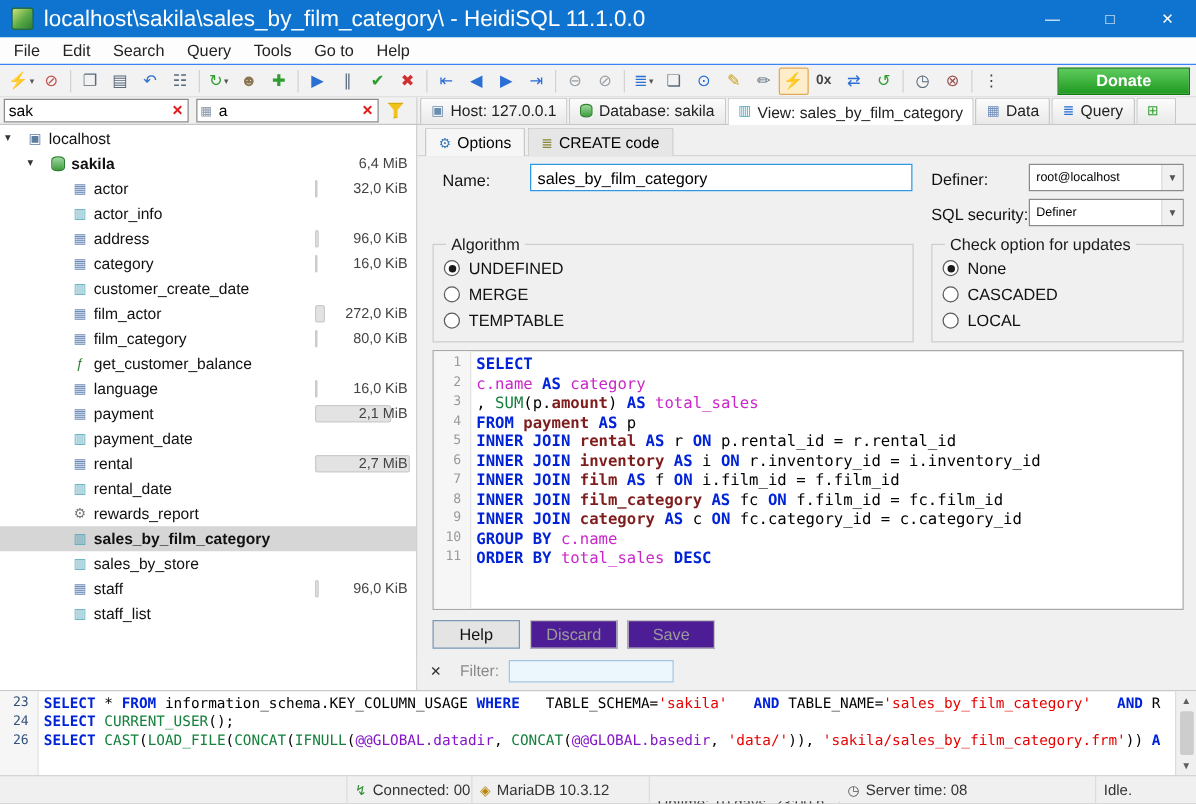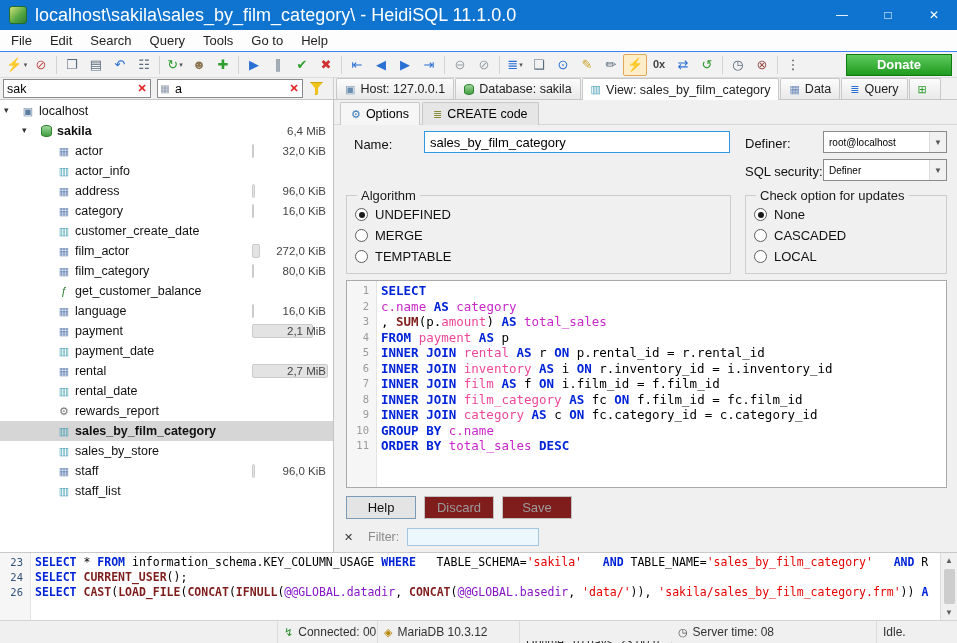--- a/index.html
+++ b/index.html
@@ -90,30 +90,30 @@
   .radio.on::after { content:""; width:6px; height:6px; border-radius:50%; background:#1a1a1a; }
   .radio-label { font-size:13px; color:#111; }
   .sqleditor { position:absolute; left:12px; top:180px; width:601px; height:208px; border:1px solid #a9a9a9; background:#fff; overflow:hidden; }
   .codebox { position:absolute; inset:0; font-family:"DejaVu Sans Mono","Liberation Mono",monospace;
     font-size:12.5px; line-height:15.5px; padding-top:2px; overflow:hidden; }
   .codebox::before { content:""; position:absolute; left:0; top:0; bottom:0; width:29px; background:#f6f6f6; border-right:1px solid #e3e3e3; }
   .cl { display:flex; position:relative; }
   .gut { width:29px; flex:0 0 29px; text-align:right; padding-right:7px; color:#9a9a9a; font-size:10.5px; }
   .cb { white-space:pre; padding-left:5px; }
   .tk-kw { color:#0023d8; font-weight:bold; }
-  .tk-fn { color:#7f1d1d; font-weight:bold; }
-  .tk-tbl { color:#ec4899; font-weight:normal; }
+  .tk-fn { color:#15803d; font-weight:normal; }
+  .tk-tbl { color:#7f1d1d; font-weight:bold; }
   .tk-col { color:#c927c9; }
   .tk-str { color:#e60000; }
   .tk-var { color:#8515c7; }
   .tk-txt { color:#000; }
   .btnrow { position:absolute; left:12px; top:396px; display:flex; gap:8px; }
   .btn { width:70px; height:23px; font-family:"Liberation Sans",sans-serif; font-size:13px; display:flex; align-items:center;
     justify-content:center; background:#e4e4e4; border:1px solid #7a9ab8; color:#111; }
-  .btn.disabled { border-color:#c2c2c2; background:#7f1d1d; color:#9b9b9b; }
+  .btn.disabled { border-color:#c2c2c2; background:#4c1d95; color:#9b9b9b; }
   .filterbarrow { position:absolute; left:0; right:0; top:424px; height:26px; background:#f0f0f0; display:flex; align-items:center; padding-left:10px; }
   .fb-close { font-size:11px; color:#333; width:14px; }
   .fb-label { color:#8a8a8a; font-size:12.5px; margin:0 8px 0 10px; }
   .fb-input { width:132px; height:18px; border:1px solid #a6c6df; background:#ecf6fd; outline:none;
     font-family:"Liberation Sans",sans-serif; font-size:12px; padding:0 3px; }
   
   .logpanel { height:68px; background:#fff; border-top:1px solid #c9c9c9; position:relative; }
   .logcode { right:10px; font-size:11.5px; line-height:15px; }
   .logcode::before { width:30px; }
   .logcode .gut { width:30px; flex:0 0 30px; color:#33527a; font-size:10.5px; }

